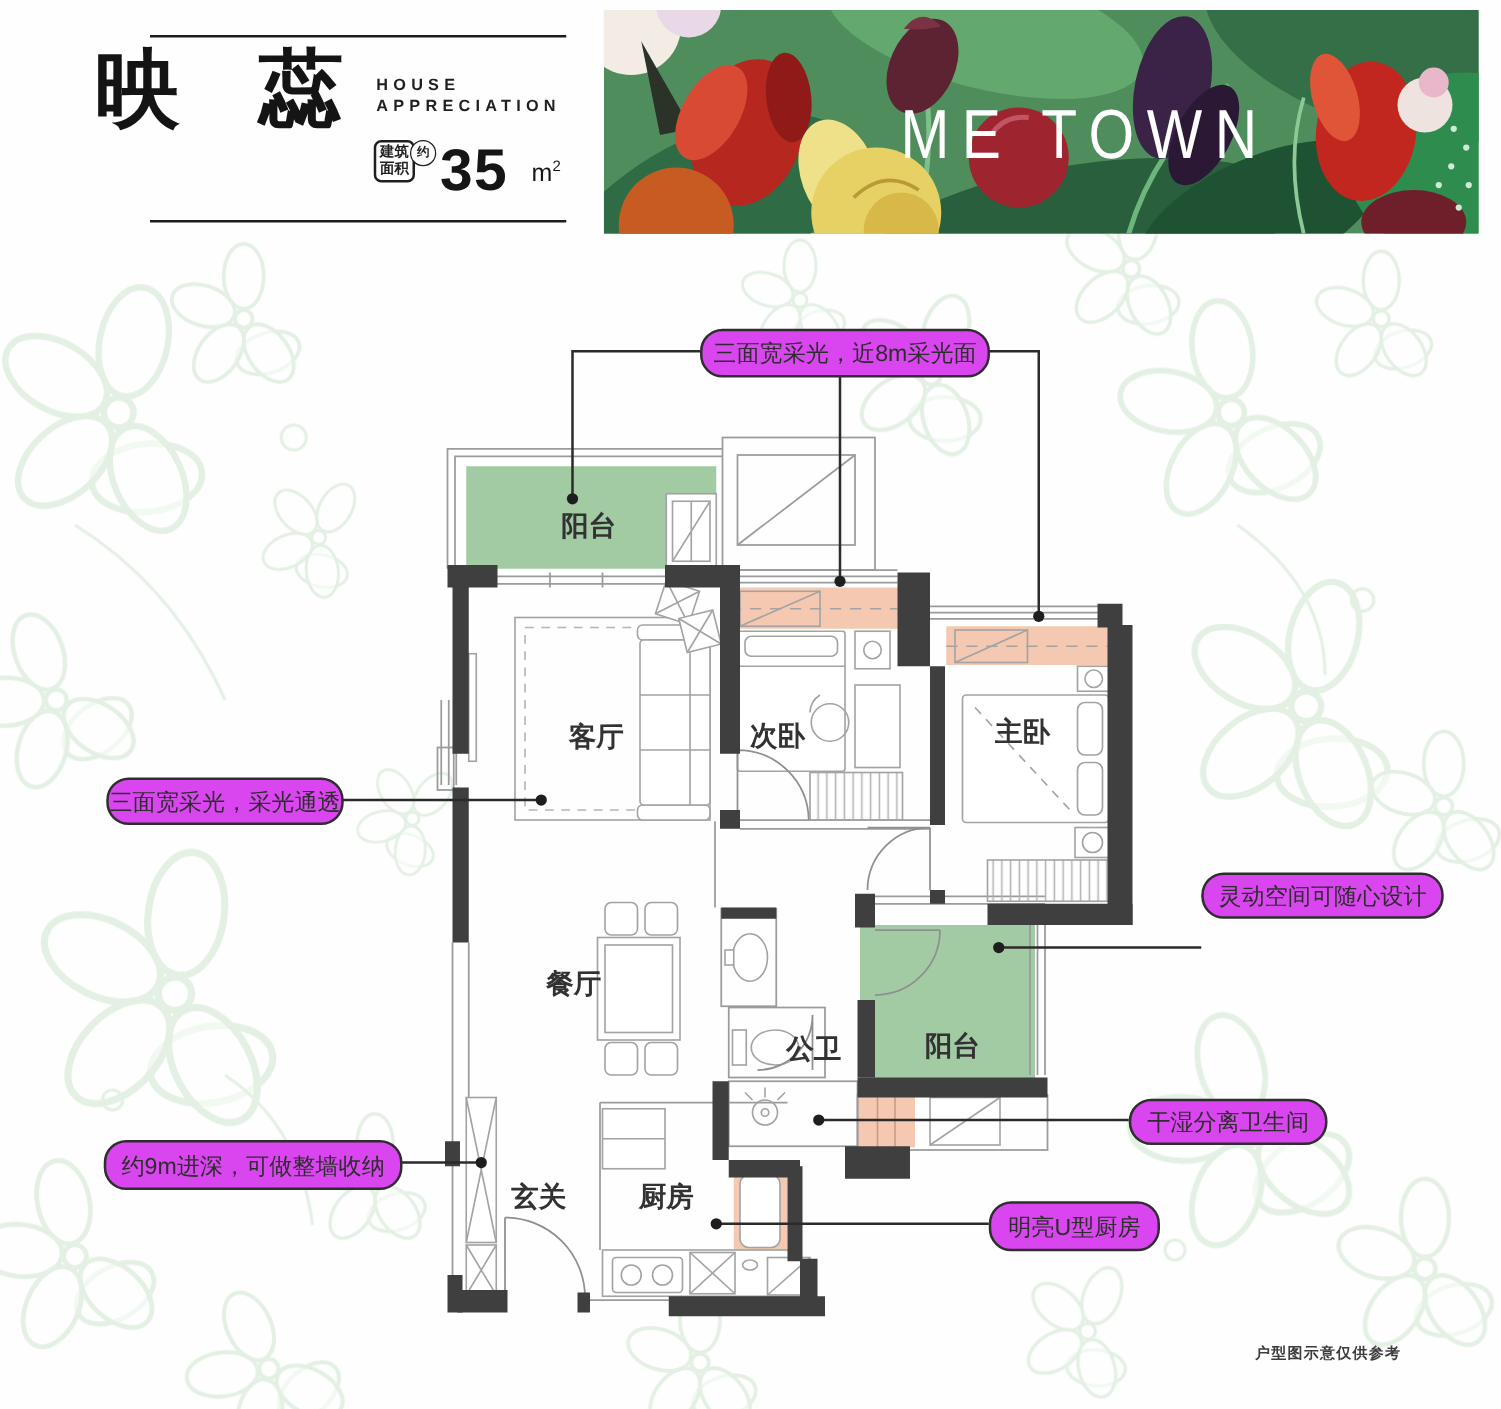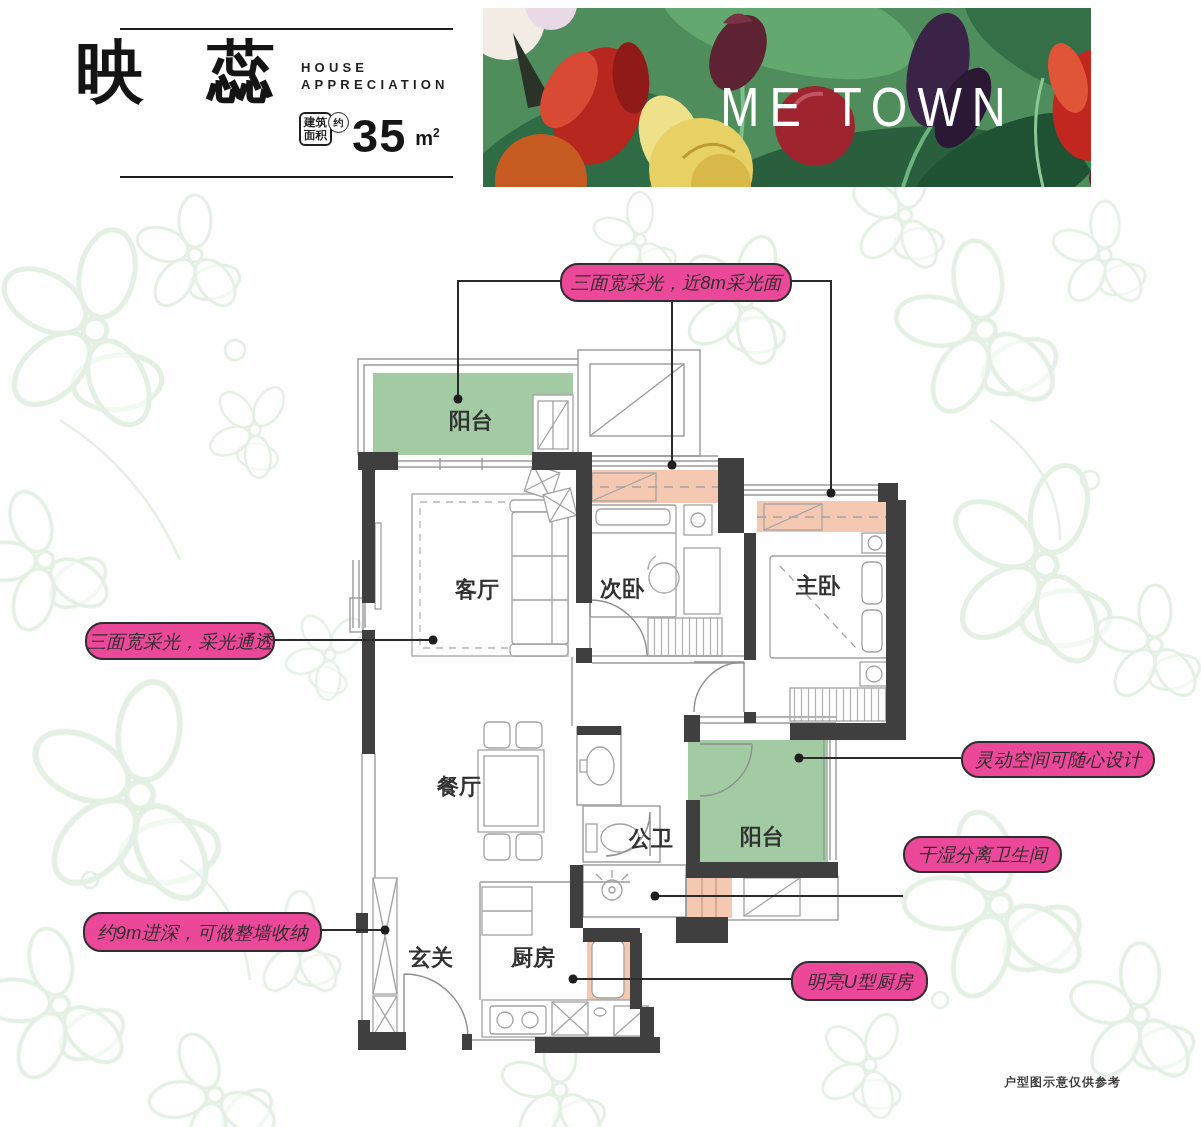--- a/index.html
+++ b/index.html
@@ -25,29 +25,29 @@
   .area-box{
     border:2px solid #1f1f1f;border-radius:6px;padding:2px 3px;
     font-size:11.5px;line-height:13px;font-weight:700;text-align:center;color:#1f1f1f;
   }
   .area-approx{
     width:19px;height:19px;border:1.5px solid #1f1f1f;border-radius:50%;
     background:#fdfefd;font-size:10px;font-weight:700;line-height:19px;text-align:center;
     margin-left:-4px;z-index:2;color:#1f1f1f;
   }
   .area-value{font-size:47px;font-weight:700;color:#151515;line-height:1;margin-left:3px;letter-spacing:1px;}
-  .area-unit{font-size:20px;font-weight:700;color:#151515;margin-left:9px;margin-top:14px;}
+  .area-unit{font-size:20px;font-weight:400;color:#151515;margin-left:19px;margin-top:14px;}
   .area-unit sup{font-size:12px;}
   
-  .banner{position:absolute;left:483px;top:8px;width:608px;height:179px;overflow:hidden;}
+  .banner{position:absolute;left:483px;top:8px;width:700px;height:179px;overflow:hidden;}
   
   .pill{
-    position:absolute;background:#ec4899;border:2px solid #2e2e2e;border-radius:18px;
+    position:absolute;background:#d946ef;border:2px solid #2e2e2e;border-radius:18px;
     display:flex;align-items:center;justify-content:center;
-    font-size:18.5px;font-weight:500;color:#2d2d2d;white-space:nowrap;z-index:6;font-style:italic;
+    font-size:18.5px;font-weight:500;color:#2d2d2d;white-space:nowrap;z-index:6;
   }
   
   .disclaimer{
     position:absolute;left:1004px;top:1074px;font-size:12px;font-weight:600;
     letter-spacing:1px;color:#3c3c3c;z-index:6;white-space:nowrap;
   }
   svg{display:block;}
   .plan-svg{position:absolute;left:0;top:0;z-index:4;}
   .bg-svg{position:absolute;left:0;top:0;z-index:0;}
   .room-label{font-size:22px;font-weight:600;fill:#323232;}
@@ -379,17 +379,17 @@
     <text class="room-label" x="651" y="846" font-size="21">公卫</text>
     <text class="room-label" x="762" y="844">阳台</text>
     <text class="room-label" x="431" y="965">玄关</text>
     <text class="room-label" x="533" y="965">厨房</text>
   </g>
 </svg>
 
 <div class="pill" style="left:560px;top:263px;width:228px;height:35px;">三面宽采光，近8m采光面</div>
 <div class="pill" style="left:85px;top:622px;width:186px;height:34px;">三面宽采光，采光通透</div>
 <div class="pill" style="left:83px;top:912px;width:235px;height:36px;">约9m进深，可做整墙收纳</div>
-<div class="pill" style="left:961px;top:741px;width:190px;height:33px;">灵动空间可随心设计</div>
-<div class="pill" style="left:903px;top:836px;width:155px;height:33px;">干湿分离卫生间</div>
+<div class="pill" style="left:961px;top:698px;width:190px;height:33px;">灵动空间可随心设计</div>
+<div class="pill" style="left:903px;top:879px;width:155px;height:33px;">干湿分离卫生间</div>
 <div class="pill" style="left:791px;top:961px;width:133px;height:36px;">明亮U型厨房</div>
 
 <div class="disclaimer">户型图示意仅供参考</div>
 
 </body></html>

